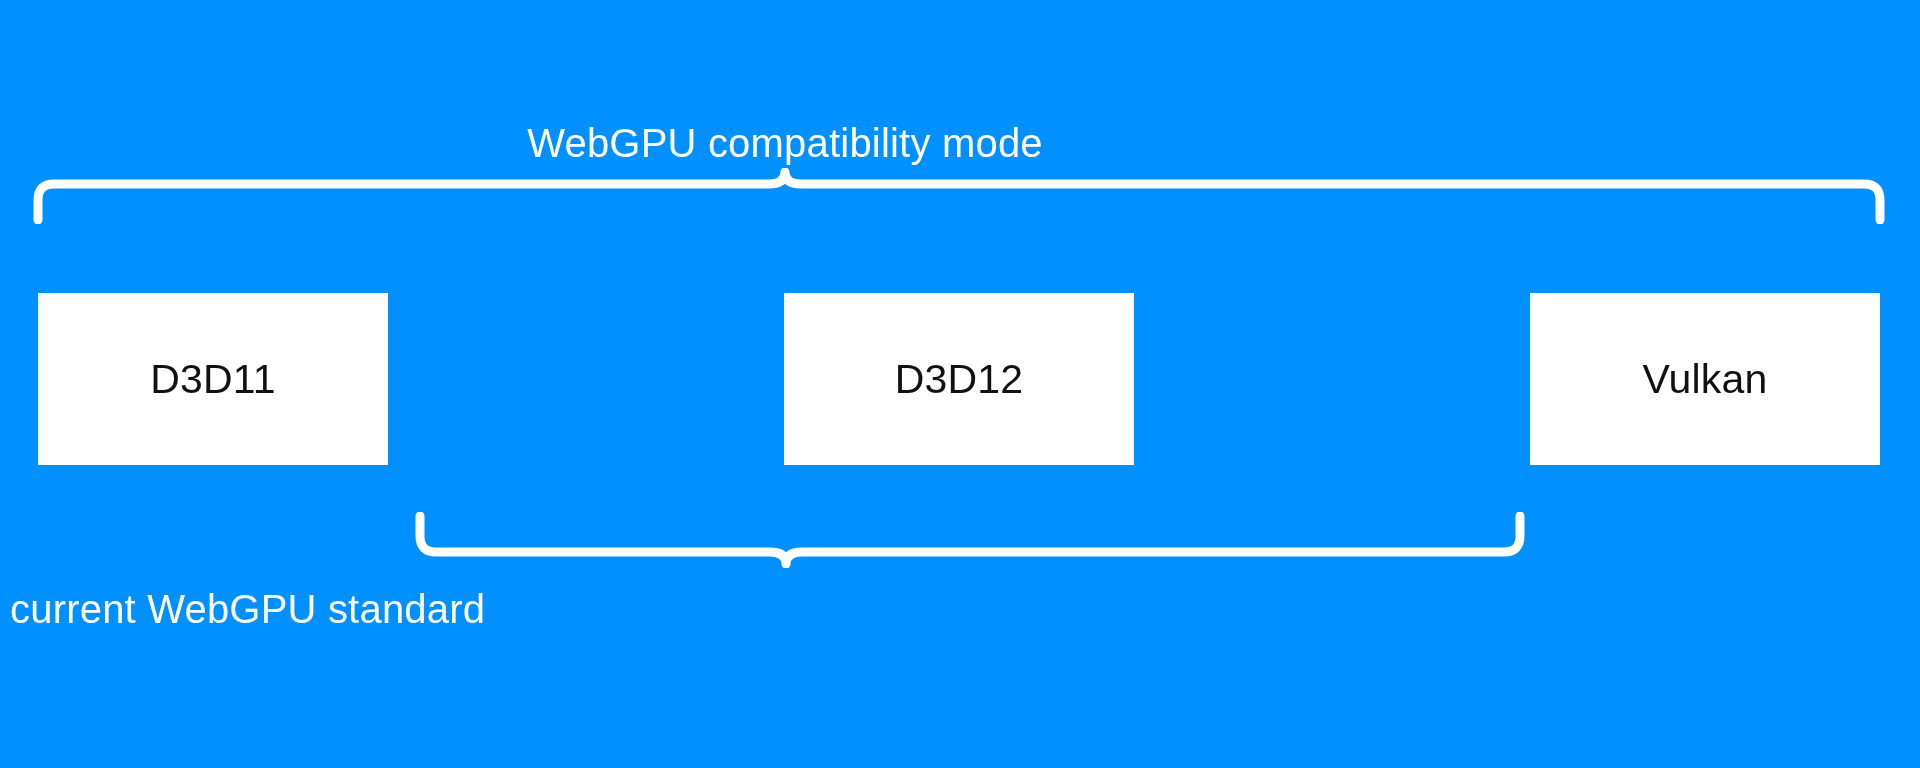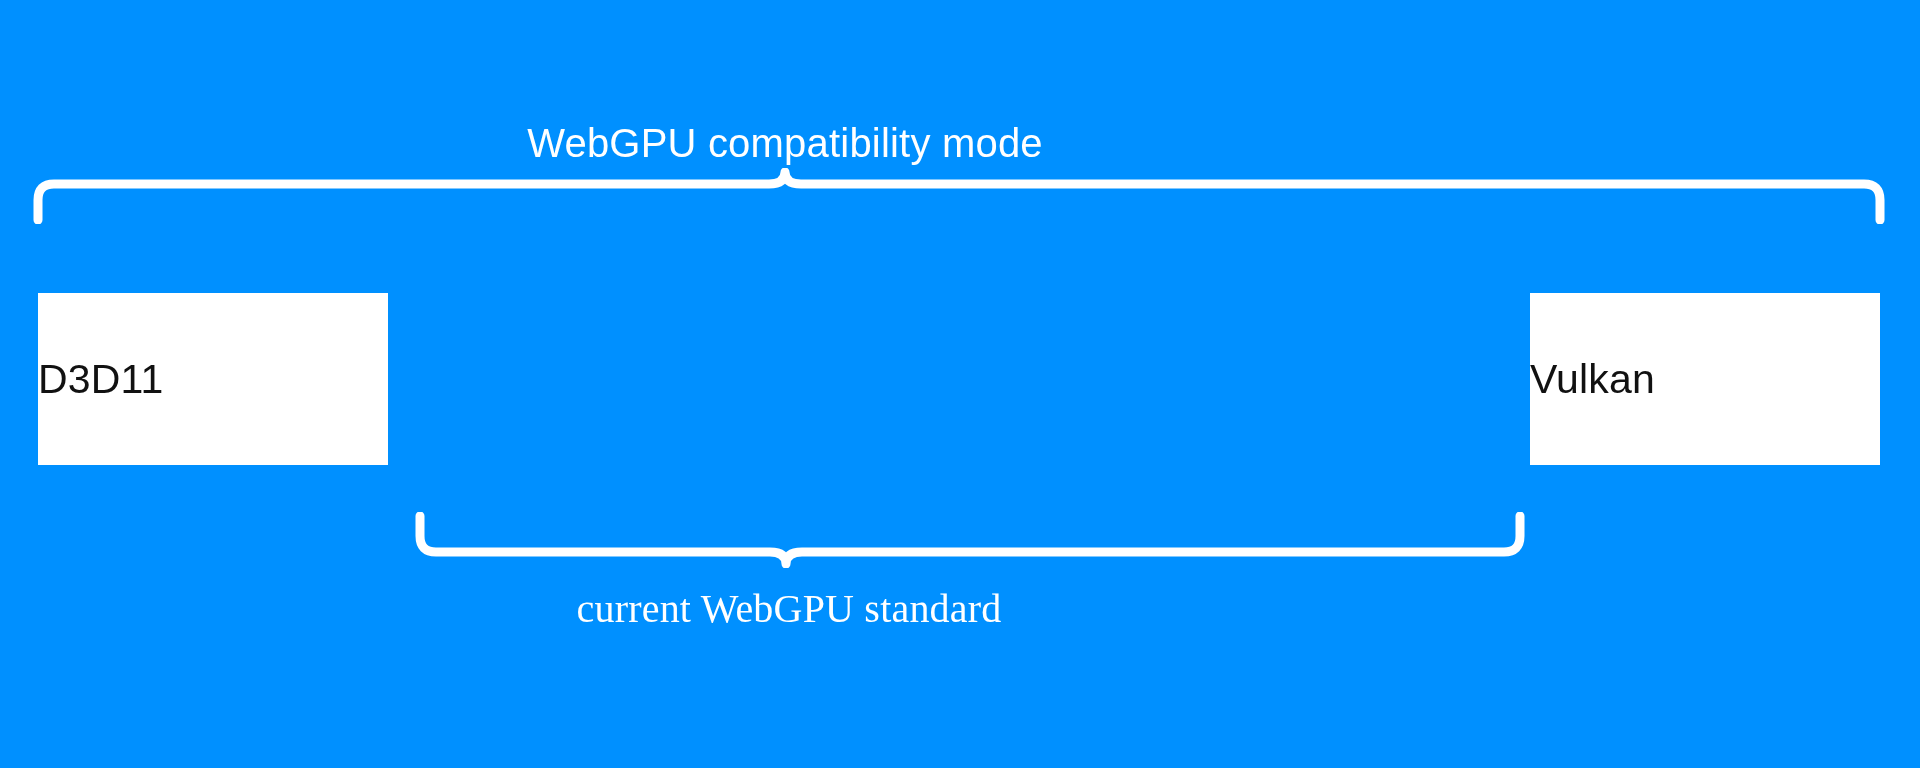--- a/index.html
+++ b/index.html
@@ -63,45 +63,44 @@
     display: flex;
     flex-direction: row;
     align-items: stretch;
     justify-content: space-between;
   }
   .api-box {
     background: #ffffff;
     height: 172px;
     display: flex;
     align-items: center;
+    justify-content: center;
     box-sizing: border-box;
   }
   .api-box-label {
     color: #111111;
     font-size: 41px;
     line-height: 48px;
     font-weight: 400;
     letter-spacing: 0.2px;
     white-space: nowrap;
   }
 
   
   .bottom-label {
     position: absolute;
-    left: 4px;
+    left: 10px;
     top: 585px;
     width: 1570px;
-    text-align: center;
     color: #ffffff;
     font-size: 40px;
     line-height: 48px;
     font-weight: 400;
     letter-spacing: 0.2px;
     white-space: nowrap;
-    font-family: Liberation Serif, serif;
   }
 </style>
 </head>
 <body>
 
 <div id="diagram">
 
   <div class="top-label">WebGPU compatibility mode</div>
 
   <svg class="brace brace-top" viewBox="0 0 1858 56" preserveAspectRatio="none">
@@ -115,20 +114,23 @@
              Q 1850 16 1850 32
              L 1850 52" fill="none" stroke="#ffffff" stroke-width="9" stroke-linecap="round" stroke-linejoin="round"></path>
   </svg>
 
   <div class="box-row">
 
     <div class="api-box" style="width:350px;">
       <span class="api-box-label">D3D11</span>
     </div>
 
+    <div class="api-box" style="width:350px;">
+      <span class="api-box-label">D3D12</span>
+    </div>
 
 
     <div class="api-box" style="width:350px;">
       <span class="api-box-label">Vulkan</span>
     </div>
 
 
   </div>
 
   <svg class="brace brace-bottom" viewBox="0 0 1116 56" preserveAspectRatio="none">

